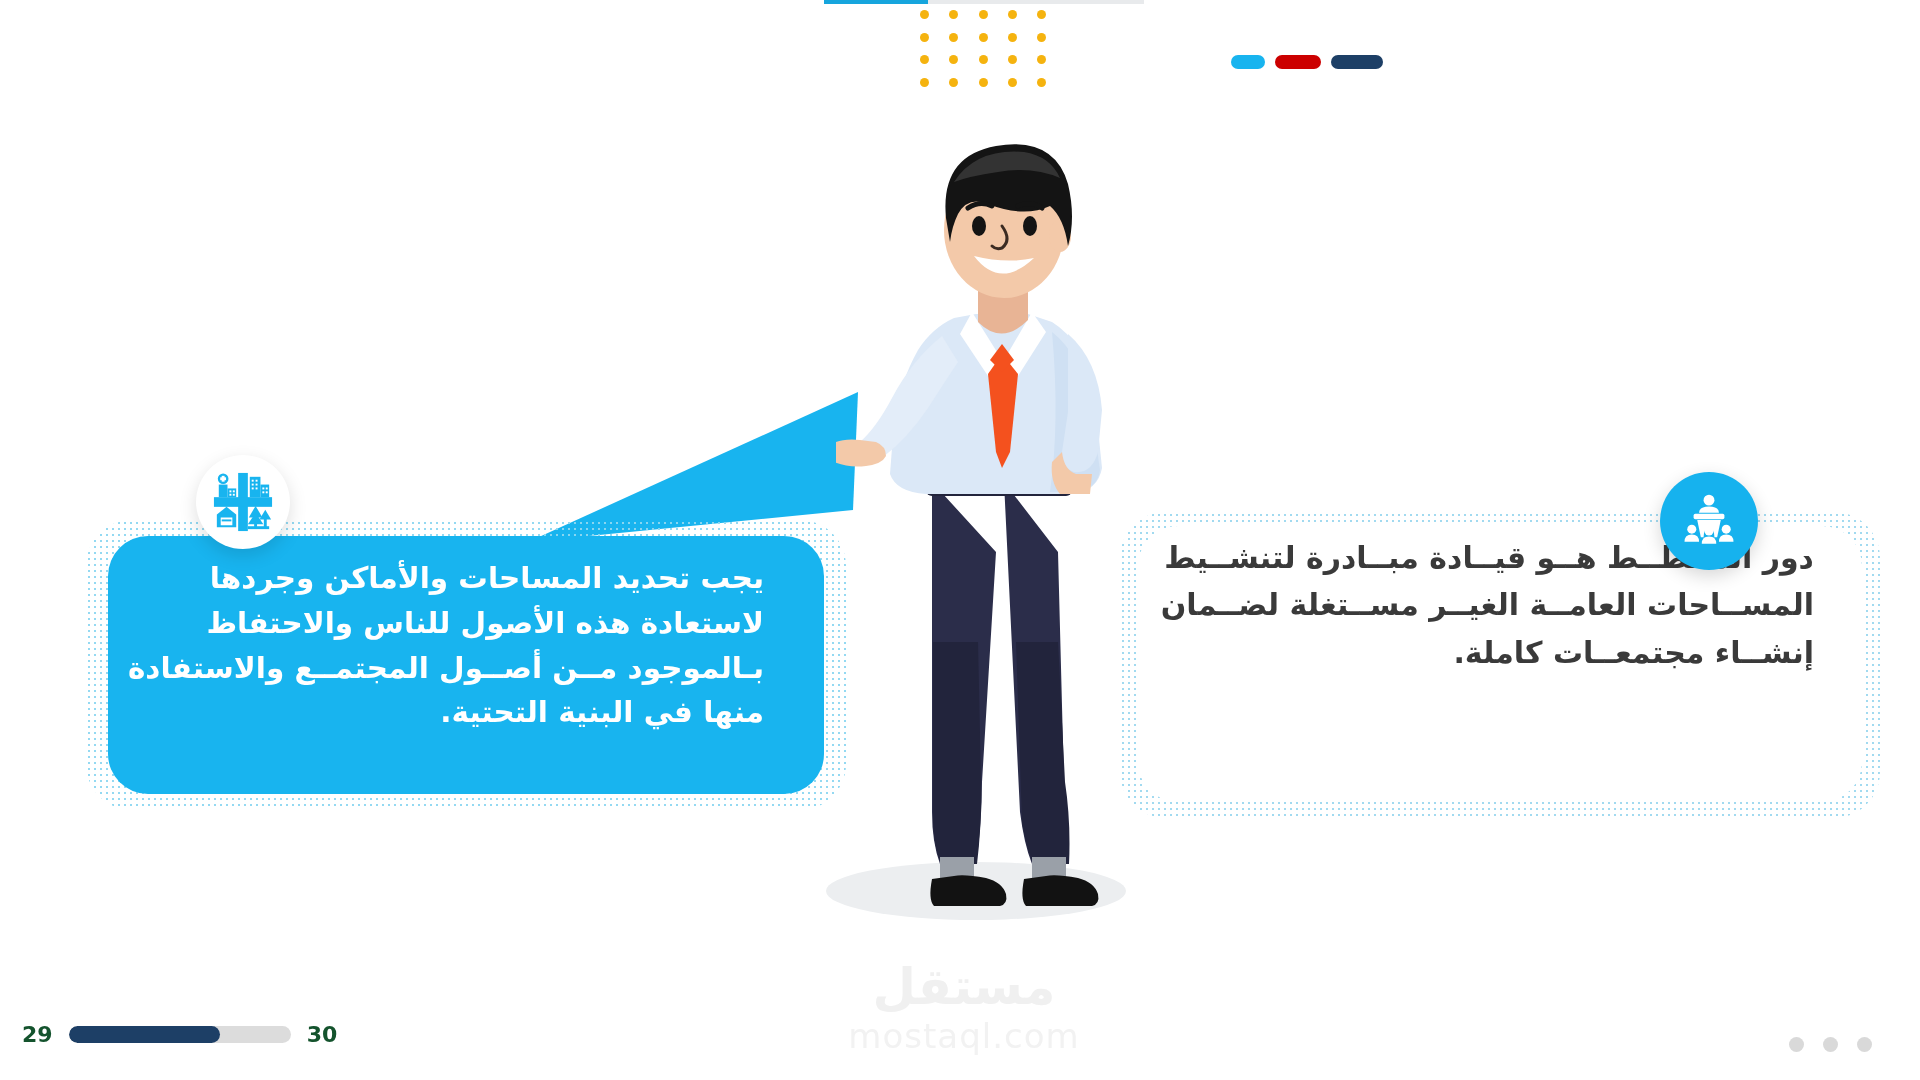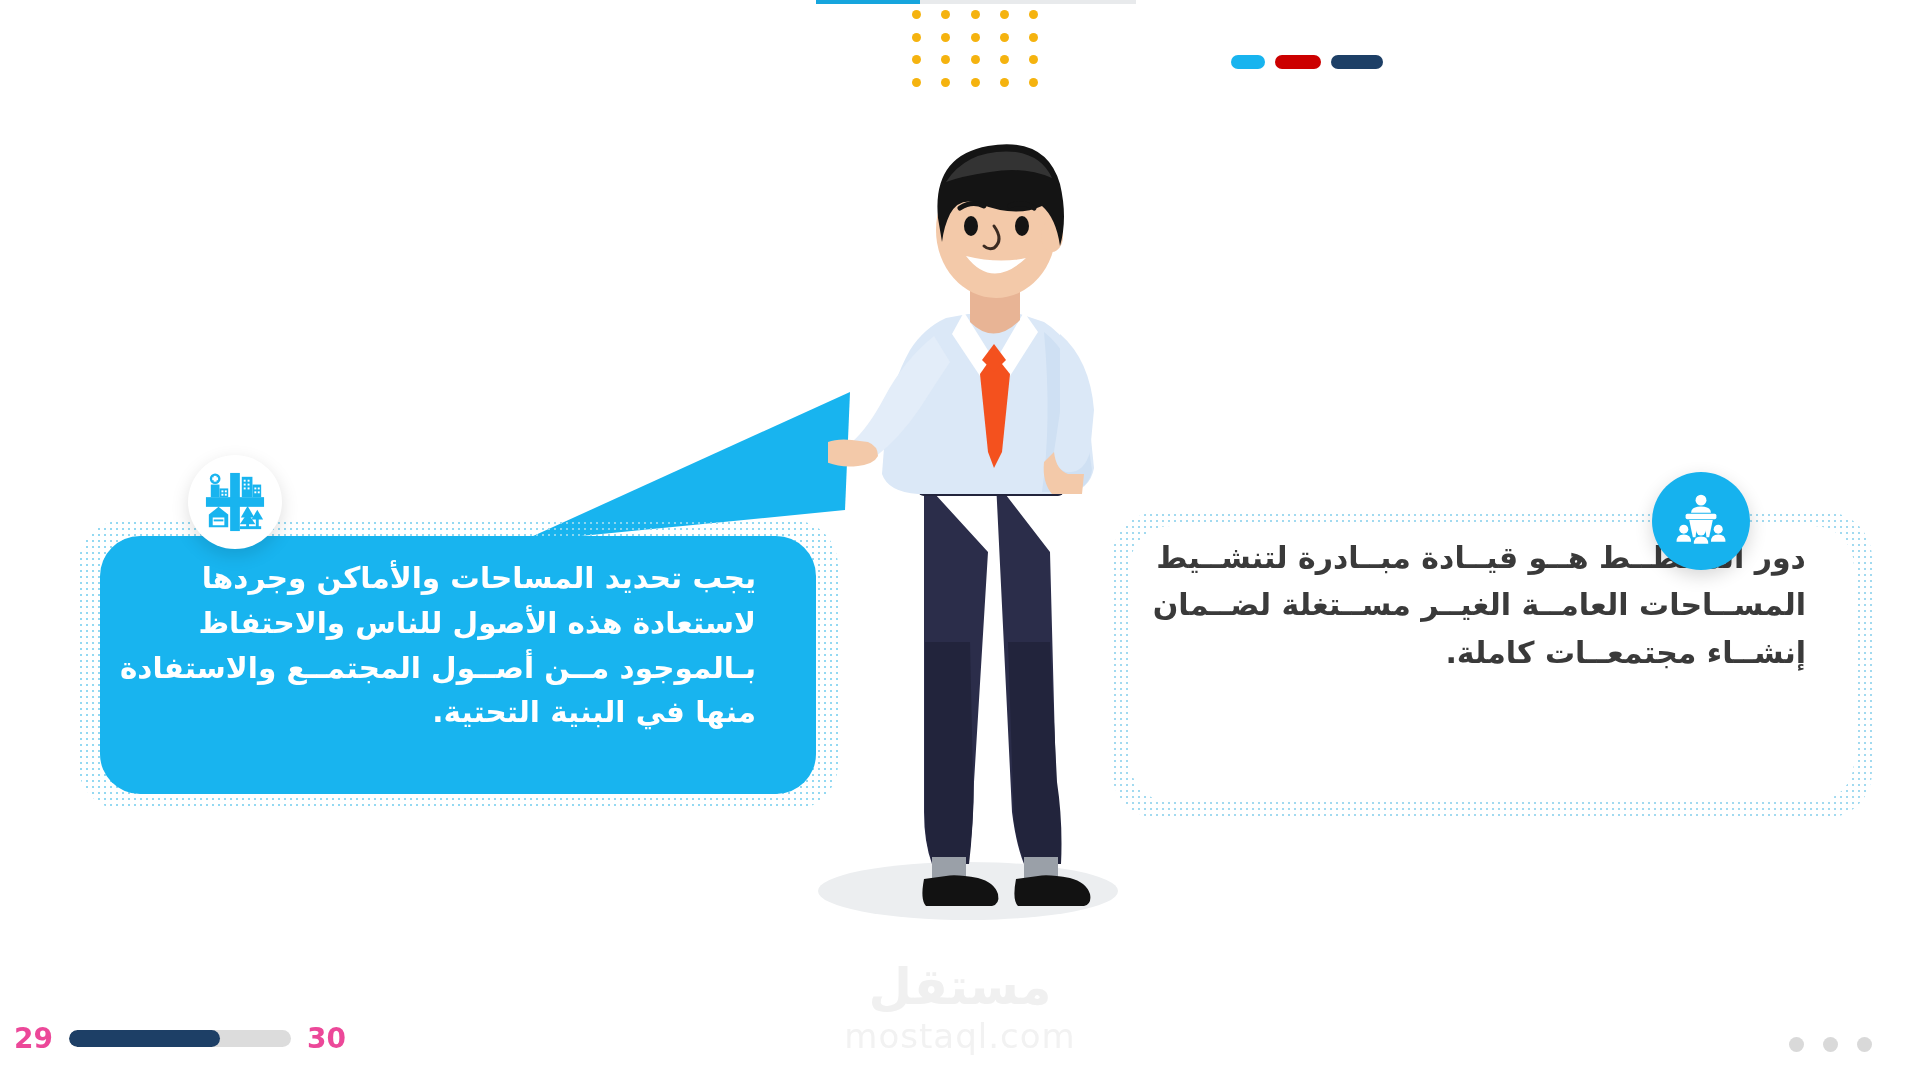--- a/index.html
+++ b/index.html
@@ -3,21 +3,21 @@
 <meta charset="utf-8">
 <title>Presentation Slide</title>
 <style>
   html,body{margin:0;padding:0;}
   body{
     width:1920px;height:1080px;
     background:#ffffff;
     font-family:"DejaVu Sans","Liberation Sans",sans-serif;
     overflow:hidden;position:relative;
   }
-  .stage{position:absolute;inset:0;}
+  .stage{position:absolute;inset:0;margin-left:8px;}
 
   
   .top-rule{
     position:absolute;top:0;left:816px;width:320px;height:4px;
     background:#e8eaec;
   }
   .top-rule-accent{
     position:absolute;top:0;left:816px;width:104px;height:4px;
     background:#16a5dd;
   }
@@ -91,21 +91,21 @@
 
   
   .character{position:absolute;left:828px;top:122px;width:330px;height:800px;}
   .shadow-ellipse{
     position:absolute;left:818px;top:862px;width:300px;height:58px;
     background:#eceef0;border-radius:50%;
   }
 
   
   .footer-left{position:absolute;left:14px;top:1022px;display:flex;align-items:center;gap:16px;}
-  .pagenum{font-size:28px;font-weight:700;color:#ec4899;font-family:"DejaVu Sans",sans-serif;}
+  .pagenum{font-size:22px;font-weight:700;color:#14532d;font-family:"DejaVu Sans",sans-serif;}
   .progress-track{width:222px;height:17px;border-radius:9px;background:#dcdcdc;position:relative;overflow:hidden;}
   .progress-fill{position:absolute;left:0;top:0;height:100%;background:#1d3f66;border-radius:9px;}
 
   .footer-dots{position:absolute;right:48px;top:1037px;display:flex;gap:19px;}
   .footer-dots i{width:15px;height:15px;border-radius:50%;background:#d9d9d9;display:block;}
 
   
   .watermark{
     position:absolute;left:50%;transform:translateX(-50%);
     top:962px;width:300px;text-align:center;opacity:1;

